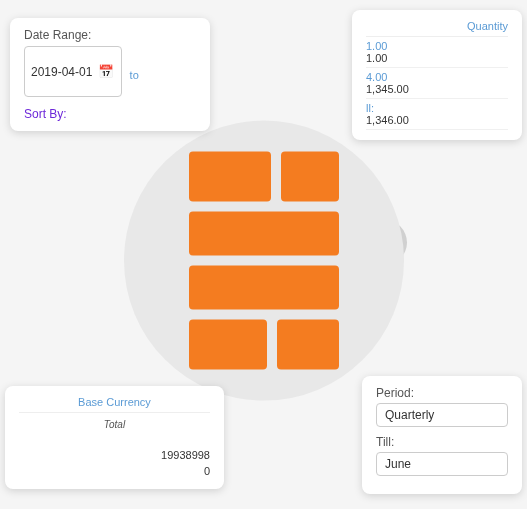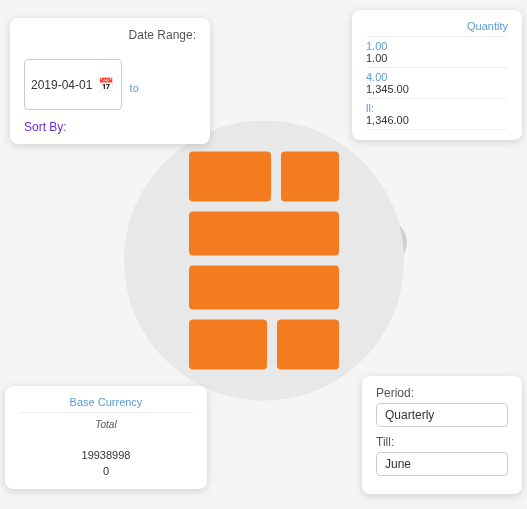--- a/index.html
+++ b/index.html
@@ -50,22 +50,21 @@
 
     
     .card-date-range {
       top: 18px;
       left: 10px;
       width: 200px;
     }
     .card-date-range .label {
       font-size: 12px;
       color: #555;
-      margin-bottom: 17px;
-      text-align: right;
+      margin-bottom: 4px;
     }
     .date-input-row {
       display: flex;
       align-items: center;
       border: 1px solid #ccc;
       border-radius: 4px;
       padding: 17px 6px;
       font-size: 12px;
       color: #333;
       margin-bottom: 6px;
@@ -113,41 +112,41 @@
       color: #333;
     }
     .qty-row .val-blue {
       color: #5b9bd5;
     }
 
     
     .card-currency {
       bottom: 20px;
       left: 5px;
-      width: 202px;
+      width: 219px;
     }
     .card-currency .card-title {
       font-size: 11px;
       color: #5b9bd5;
       text-align: center;
       margin-bottom: 6px;
       border-bottom: 1px solid #eee;
       padding-bottom: 4px;
     }
     .currency-col-header {
       font-size: 10px;
       color: #555;
       text-align: center;
       margin-bottom: 17px;
       font-style: italic;
     }
     .currency-val {
       font-size: 11px;
       color: #333;
-      text-align: center;
+      text-align: right;
       padding: 2px 0;
     }
 
     
     .card-period {
       bottom: 15px;
       right: 5px;
       width: 160px;
     }
     .card-period .field-label {

